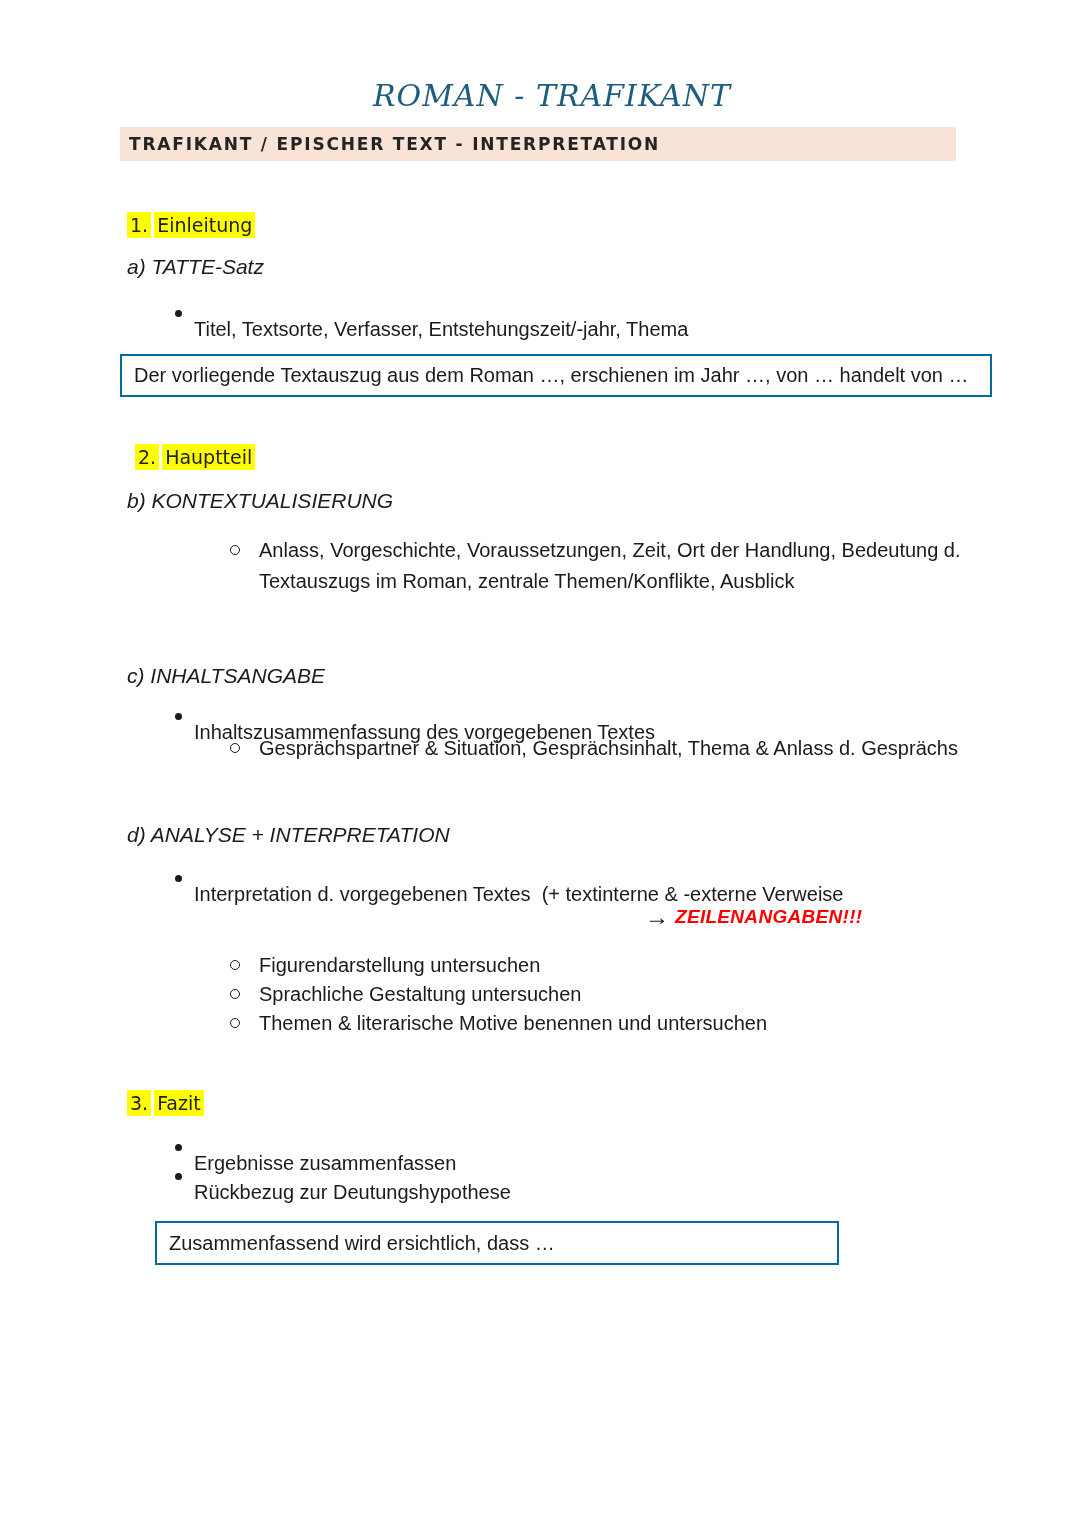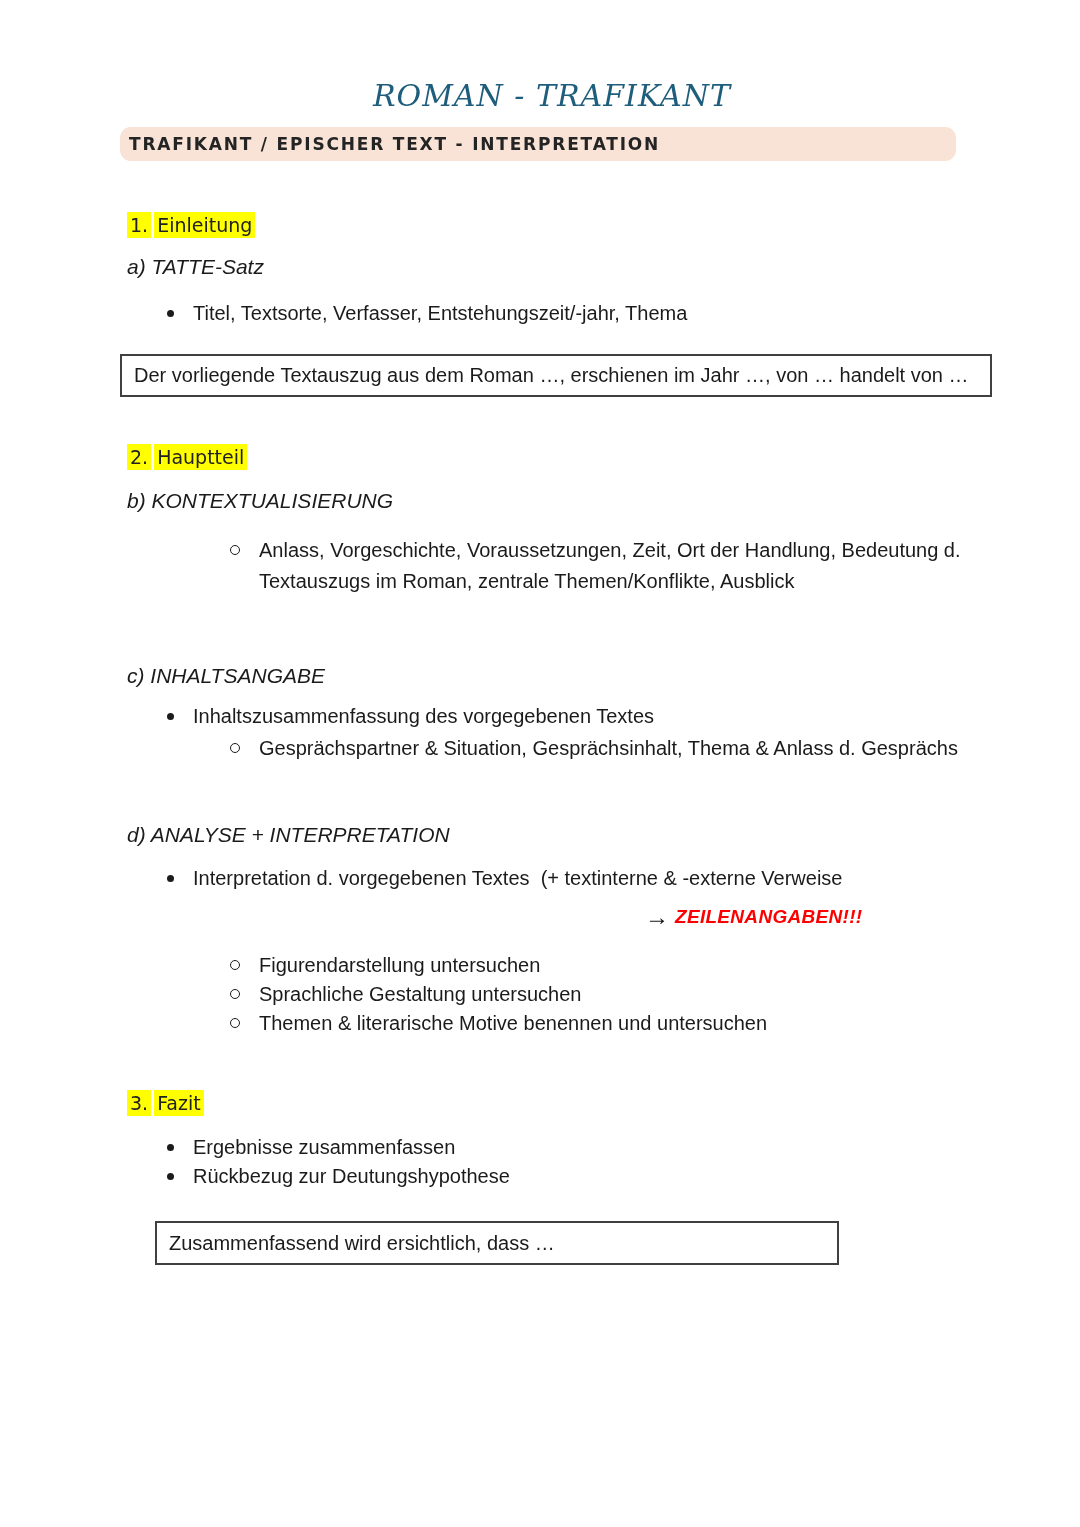--- a/index.html
+++ b/index.html
@@ -25,21 +25,21 @@
     letter-spacing:1px;
     color:#1e5d7b;
   }
 
   
   .header-bar {
     position:absolute;
     top:127px; left:120px;
     width:836px; height:34px;
     background:#f9e3d6;
-    display:flex; align-items:center;border-radius:11px;
+    display:flex; align-items:center;
   }
   .header-text {
     padding-left:9px;
     font-family:"DejaVu Sans", sans-serif;
     font-weight:600;
     font-size:17px;
     letter-spacing:1.8px;
     color:#242424;
     white-space:nowrap;
   }
@@ -62,22 +62,22 @@
   .sub-head {
     position:absolute; left:127px;
     font-style:italic;
     font-size:21px;
     color:#1b1b1b;
     white-space:nowrap;
   }
 
   
   .bullet-row {
-    position:absolute; left:167px;
-    display:flex; align-items:flex-start;
+    position:absolute; left:175px;
+    display:flex; align-items:flex-start;flex-direction:column;
   }
   .dot {
     flex:0 0 auto;
     width:7px; height:7px;
     border-radius:50%;
     background:#1b1b1b;
     margin-top:9px;
   }
   .b-text {
     margin-left:19px;
@@ -103,21 +103,21 @@
     margin-left:19px;
     font-size:20px;
     line-height:31px;
     white-space:pre-wrap;
   }
   .sub-wrap { width:710px; }
 
   
   .example-box {
     position:absolute;
-    border:2px solid #404040;
+    border:2px solid #0369a1;
     background:#ffffff;
     display:flex; align-items:center;
     font-size:20px;
   }
   .box1 { top:354px; left:120px; width:868px; height:39px; }
   .box2 { top:1221px; left:155px; width:680px; height:40px; }
   .box-text { padding-left:12px; white-space:nowrap; }
 
   
   .warning-line {
@@ -136,21 +136,21 @@
     font-weight:bold;
     font-style:italic;
     color:#ff0000;
     letter-spacing:0.3px;
   }
 
   
   .y-h1   { top:212px;text-decoration:underline; }
   .y-a    { top:255px; }
   .y-b1   { top:301px; }
-  .y-h2   { top:444px; }
+  .y-h2   { top:444px;margin-left:8px; }
   .y-subb { top:489px; }
   .y-b2   { top:532px; }
   .y-sb2  { top:535px; }
   .y-subc { top:664px; }
   .y-b3   { top:704px; }
   .y-sb3  { top:733px; }
   .y-subd { top:823px; }
   .y-b4   { top:866px; }
   .y-sb4  { top:950px; }
   .y-sb5  { top:979px; }

